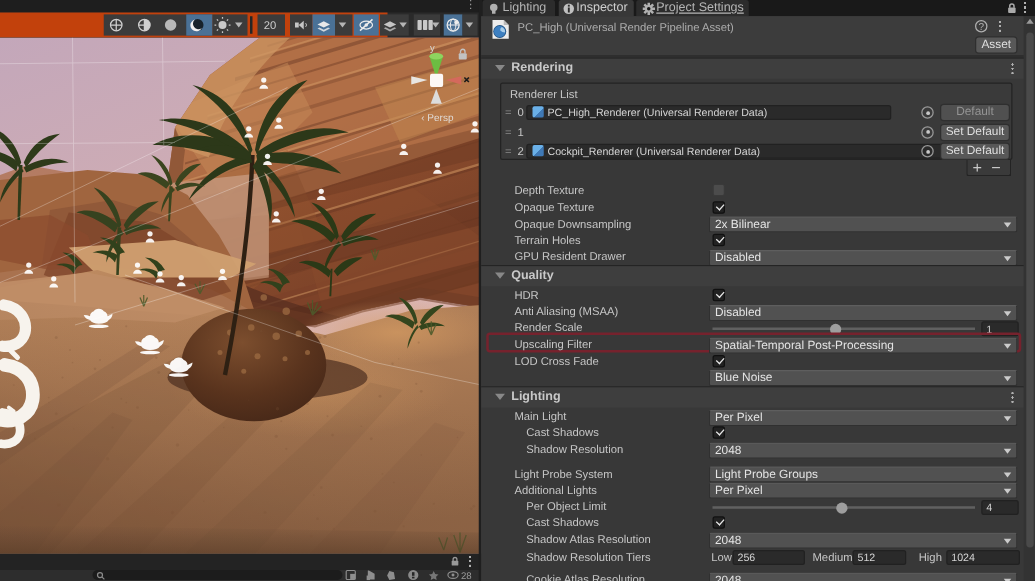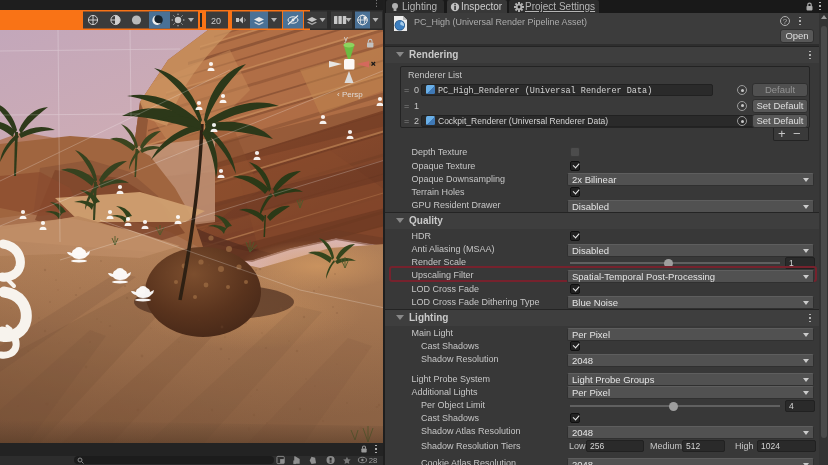--- a/index.html
+++ b/index.html
@@ -35,21 +35,21 @@
 </style>
 </head>
 <body>
 <div id="root">
 
   <div class="abs" id="scene" style="left:0; top:0; width:385px; height:465px; background:#2a2a2a;">
 
     <div class="abs" style="left:0; top:0; width:385px; height:10px; background:#1e1e1e;"></div>
     <div class="abs" style="left:372px; top:-2px; color:#999; font-size:9px;">⋮</div>
 
-    <div class="abs" id="stoolbar" style="left:0; top:10px; width:310px; height:20px; background:#f97316;">
+    <div class="abs" id="stoolbar" style="left:0; top:10px; width:310px; height:20px; background:#c2410c;">
       <svg width="385" height="20" viewBox="0 0 385 20">
         <g>
           <rect x="83" y="1.5" width="87" height="17" fill="#3b3b3b"></rect>
           <rect x="149" y="1.5" width="21" height="17" fill="#4a7196"></rect>
           <rect x="170" y="1.5" width="28" height="17" fill="#3b3b3b"></rect>
           <rect x="206" y="1.5" width="22" height="17" fill="#3b3b3b"></rect>
           <rect x="232" y="1.5" width="18" height="17" fill="#3b3b3b"></rect>
           <rect x="250" y="1.5" width="18" height="17" fill="#4a7196"></rect>
           <rect x="268" y="1.5" width="14" height="17" fill="#3b3b3b"></rect>
           <rect x="283" y="1.5" width="20" height="17" fill="#4a7196"></rect>
@@ -536,35 +536,35 @@
     <svg class="abs" style="left:7px; top:15px;" width="17" height="17" viewBox="0 0 17 17">
       <path d="M2 1 h9 l4 4 v11 h-13 z" fill="#ececec"></path>
       <path d="M11 1 l4 4 h-4 z" fill="#b9b9b9"></path>
       <circle cx="7.8" cy="10.2" r="5.2" fill="#1d4e7e"></circle>
       <circle cx="7.8" cy="10.2" r="4.6" fill="#3d7fc0"></circle>
       <path d="M9.5 6.6 a4.6 4.6 0 0 1 2.6 4.4 q-2.6 0 -4 -1.8 q0 -1.8 1.4 -2.6z" fill="#a8cdea"></path>
     </svg>
     <div class="lbl" style="left:29px; top:16px; color:#acacac;">PC_High (Universal Render Pipeline Asset)</div>
     <div class="abs" style="left:395px; top:16px; width:10px; height:10px; border:1px solid #b0b0b0; border-radius:50%; color:#b0b0b0; font-size:8px; text-align:center; line-height:10px;">?</div>
     <div class="dots3" style="left:414px; top:16px;"></div>
-    <div class="btn" style="left:395px; top:29px; width:34px;">Open</div>
+    <div class="btn" style="left:395px; top:29px; width:34px;">Asset</div>
 
     <div class="abs" style="left:0; top:44px; width:434px; height:2px; background:#2e2e2e;"></div>
     <div class="abs" style="left:0; top:46px; width:434px; height:1px; background:#242424;"></div>
     <div class="abs" style="left:0; top:47px; width:434px; height:16px; background:#3e3e3e;"></div>
     <div class="tri" style="left:11px; top:52px;"></div>
     <div class="hdr" style="left:24px; top:49px;">Rendering</div>
     <div class="dots3" style="left:424px; top:50px;"></div>
 
     <div class="abs" style="left:15px; top:66px; width:410px; height:62px; background:#3a3a3a; border:1px solid #232323; border-radius:2px;"></div>
     <div class="lbl" style="left:23px; top:69px;">Renderer List</div>
 
     <div class="lbl" style="left:19px; top:84px; color:#8a8a8a;">=</div>
     <div class="lbl" style="left:29px; top:84px;">0</div>
-    <div class="fld" style="left:36px; top:84px; width:292px;font-family:Liberation Mono, monospace;"><span class="ric"></span>PC_High_Renderer (Universal Renderer Data)</div>
+    <div class="fld" style="left:36px; top:84px; width:292px;"><span class="ric"></span>PC_High_Renderer (Universal Renderer Data)</div>
     <div class="pick" style="left:352px; top:85px;"></div>
     <div class="btn" style="left:367px; top:83px; width:56px; color:#949494; background:#505050;">Default</div>
 
     <div class="lbl" style="left:19px; top:99.5px; color:#8a8a8a;">=</div>
     <div class="lbl" style="left:29px; top:99.5px;">1</div>
     <div class="pick" style="left:352px; top:100.5px;"></div>
     <div class="btn" style="left:367px; top:98.5px; width:56px;">Set Default</div>
 
     <div class="lbl" style="left:19px; top:115px; color:#8a8a8a;">=</div>
     <div class="lbl" style="left:29px; top:115px;">2</div>
@@ -600,21 +600,20 @@
     <div class="abs" style="left:185px; top:262px; width:210px; height:2px; background:#606060;"></div>
     <div class="abs" style="left:279px; top:258.5px; width:9px; height:9px; background:#9e9e9e; border-radius:50%;"></div>
     <div class="fld" style="left:400px; top:257px; width:30px;">1</div>
 
     <div class="abs" style="left:4px; top:265.5px; width:428px; height:16px; border:2px solid #76222d; border-radius:3px;"></div>
     <div class="lbl" style="left:26.5px; top:269px;">Upscaling Filter</div>
     <div class="dd" style="left:182px; top:269.5px; width:247px;">Spatial-Temporal Post-Processing</div>
 
     <div class="lbl" style="left:26.5px; top:282.5px;">LOD Cross Fade</div>
     <div class="chk" style="left:185px; top:283.5px;"></div>
-    <div class="lbl" style="left:26.5px; top:295.5px;">LOD Cross Fade Dithering Type</div>
     <div class="dd" style="left:182px; top:296px; width:247px;">Blue Noise</div>
 
     <div class="abs" style="left:0; top:309px; width:434px; height:1px; background:#242424;"></div>
     <div class="abs" style="left:0; top:310px; width:434px; height:16px; background:#3e3e3e;"></div>
     <div class="tri" style="left:11px; top:315px;"></div>
     <div class="hdr" style="left:24px; top:312px;">Lighting</div>
     <div class="dots3" style="left:424px; top:313px;"></div>
 
     <div class="lbl" style="left:26.5px; top:327px;">Main Light</div>
     <div class="dd" style="left:182px; top:327.5px; width:247px;">Per Pixel</div>

